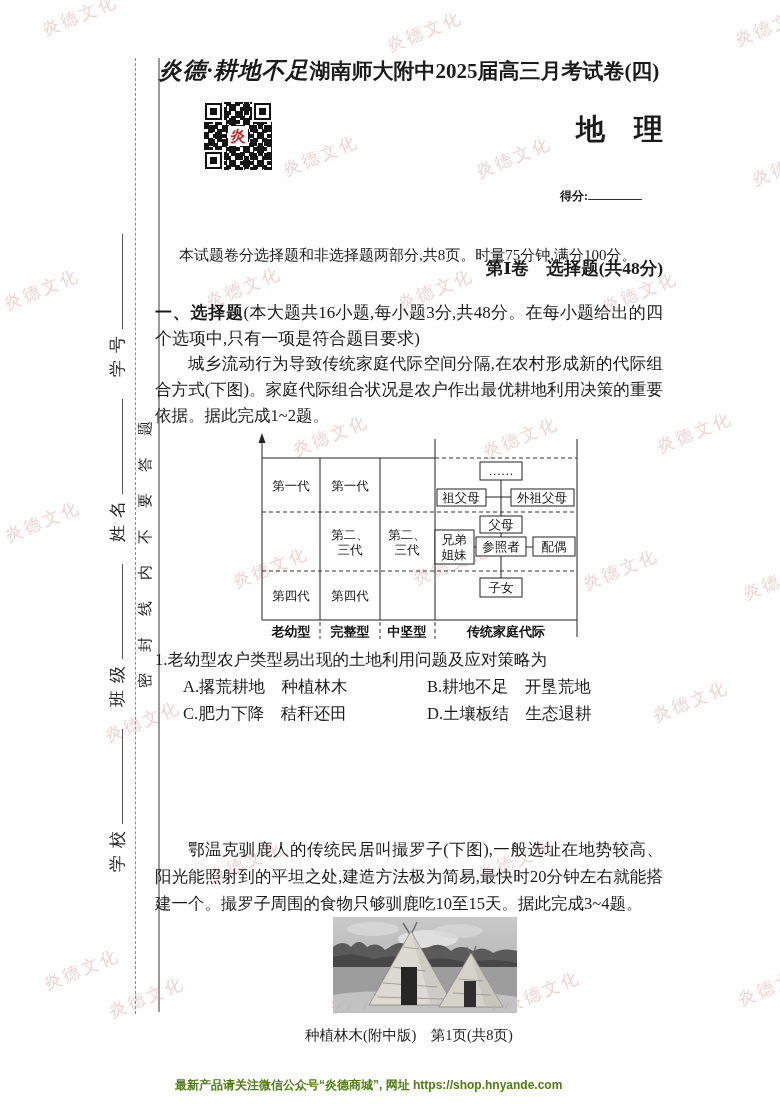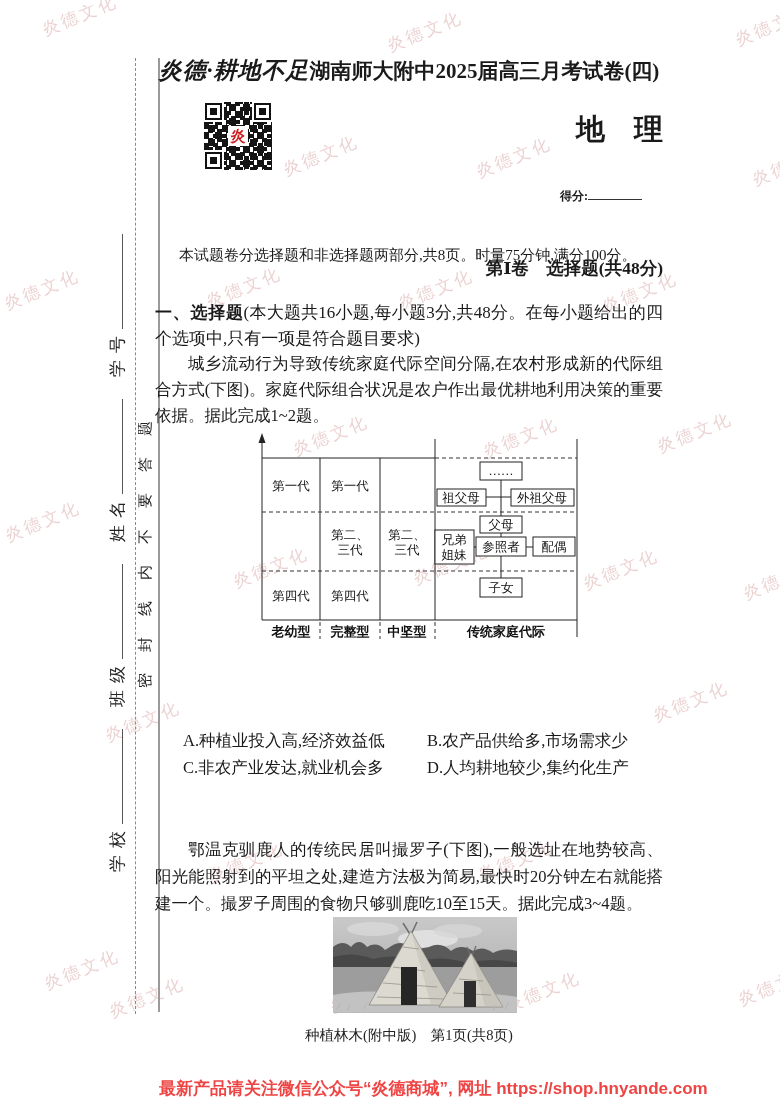--- a/index.html
+++ b/index.html
@@ -54,22 +54,22 @@
   .diagram{position:absolute;left:256px;top:433px;}
   .diagram text{font-size:12.5px;fill:#111;font-family:"Liberation Serif",serif;}
   .diagram .lbl{font-weight:bold;font-size:13px;}
   .diagram rect{fill:#fff;stroke:#222;stroke-width:1;}
   .dsolid{stroke:#222;stroke-width:1;fill:none;}
   .ddash{stroke:#333;stroke-width:1;stroke-dasharray:4,3;fill:none;}
   
   .photo{position:absolute;left:333px;top:917px;}
   
   .footer{top:1026px;text-align:center;font-size:14.5px;color:#222;}
-  .promo{position:absolute;left:159px;top:1077px;font-size:17px;font-weight:bold;
-      font-family:"Liberation Sans","DejaVu Sans",sans-serif;color:#ef4444;white-space:nowrap;}
+  .promo{position:absolute;left:175px;top:1077px;font-size:12px;font-weight:bold;
+      font-family:"Liberation Sans","DejaVu Sans",sans-serif;color:#4d7c0f;white-space:nowrap;}
 </style>
 </head>
 <body>
 
 <div class="page">
 
   <span class="wm" style="left:40px;top:4px">炎德文化</span>
   <span class="wm" style="left:385px;top:20px">炎德文化</span>
   <span class="wm" style="left:733px;top:14px">炎德文化</span>
   <span class="wm" style="left:281px;top:144px">炎德文化</span>
@@ -126,29 +126,32 @@
       <span>得分:</span><span class="blank"></span>
     </div>
     <div class="abs instructions">本试题卷分选择题和非选择题两部分,共8页。时量75分钟,满分100分。</div>
     <div class="abs sec-title">第Ⅰ卷　选择题(共48分)</div>
     <div class="abs part-head">
       <b>一、选择题</b><span>(本大题共16小题,每小题3分,共48分。在每小题给出的四个选项中,只有一项是符合题目要求)</span>
     </div>
     <div class="abs passage">城乡流动行为导致传统家庭代际空间分隔,在农村形成新的代际组合方式(下图)。家庭代际组合状况是农户作出最优耕地利用决策的重要依据。据此完成1~2题。</div>
 
     <div class="abs question q1">
+      <div class="stem">
+        <span>1.</span><span>老幼型农户类型易出现的土地利用问题及应对策略为</span>
+      </div>
+      <div class="opts">
+        <div class="opt"><span>A.</span><span>撂荒耕地　种植林木</span></div>
+        <div class="opt"><span>B.</span><span>耕地不足　开垦荒地</span></div>
+        <div class="opt"><span>C.</span><span>肥力下降　秸秆还田</span></div>
+        <div class="opt"><span>D.</span><span>土壤板结　生态退耕</span></div>
+      </div>
     </div>
 
     <div class="abs question q2">
-      <div class="opts">
-        <div class="opt"><span>A.</span><span>种植业投入高,经济效益低</span></div>
-        <div class="opt"><span>B.</span><span>农产品供给多,市场需求少</span></div>
-        <div class="opt"><span>C.</span><span>非农产业发达,就业机会多</span></div>
-        <div class="opt"><span>D.</span><span>人均耕地较少,集约化生产</span></div>
-      </div>
     </div>
 
     <div class="abs passage passage2">鄂温克驯鹿人的传统民居叫撮罗子(下图),一般选址在地势较高、阳光能照射到的平坦之处,建造方法极为简易,最快时20分钟左右就能搭建一个。撮罗子周围的食物只够驯鹿吃10至15天。据此完成3~4题。</div>
     <div class="abs footer">种植林木(附中版)　第1页(共8页)</div>
   </div>
 
   <svg class="diagram" width="330" height="215" viewBox="0 0 330 215">
 
     <line class="dsolid" x1="6" y1="8" x2="6" y2="187"></line>
     <polygon points="6,0 2.5,10 9.5,10" fill="#222"></polygon>

